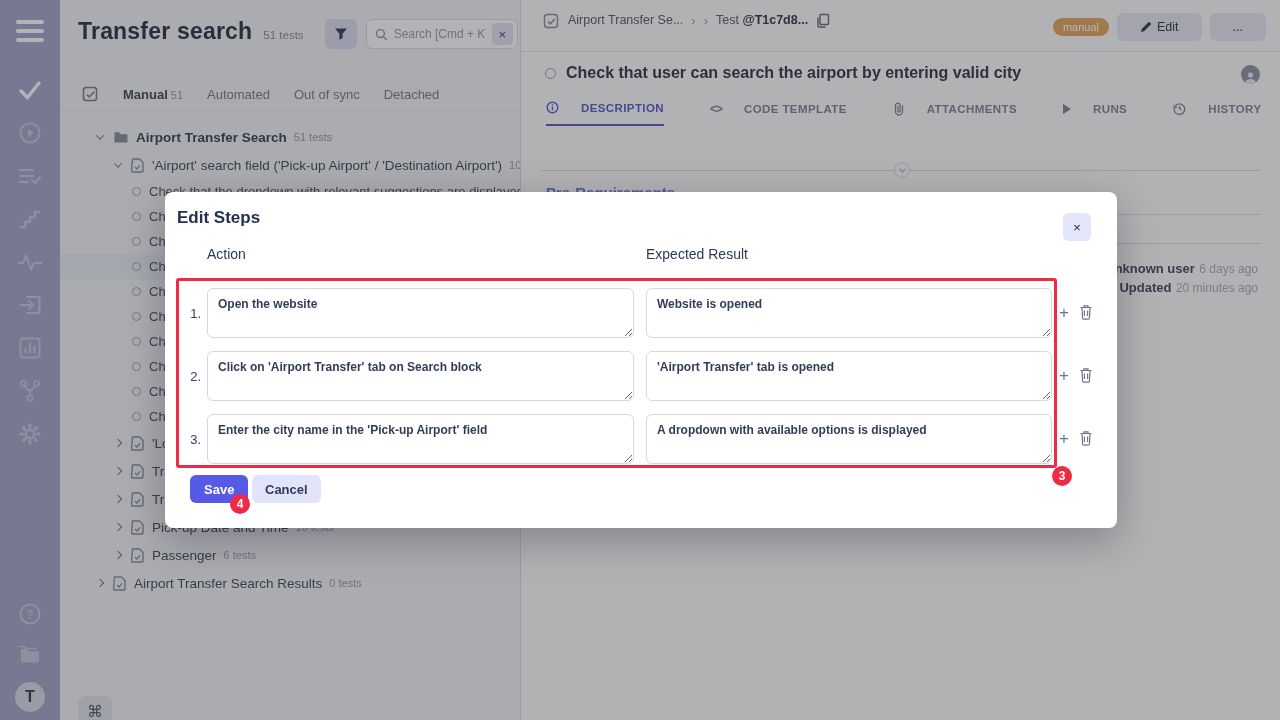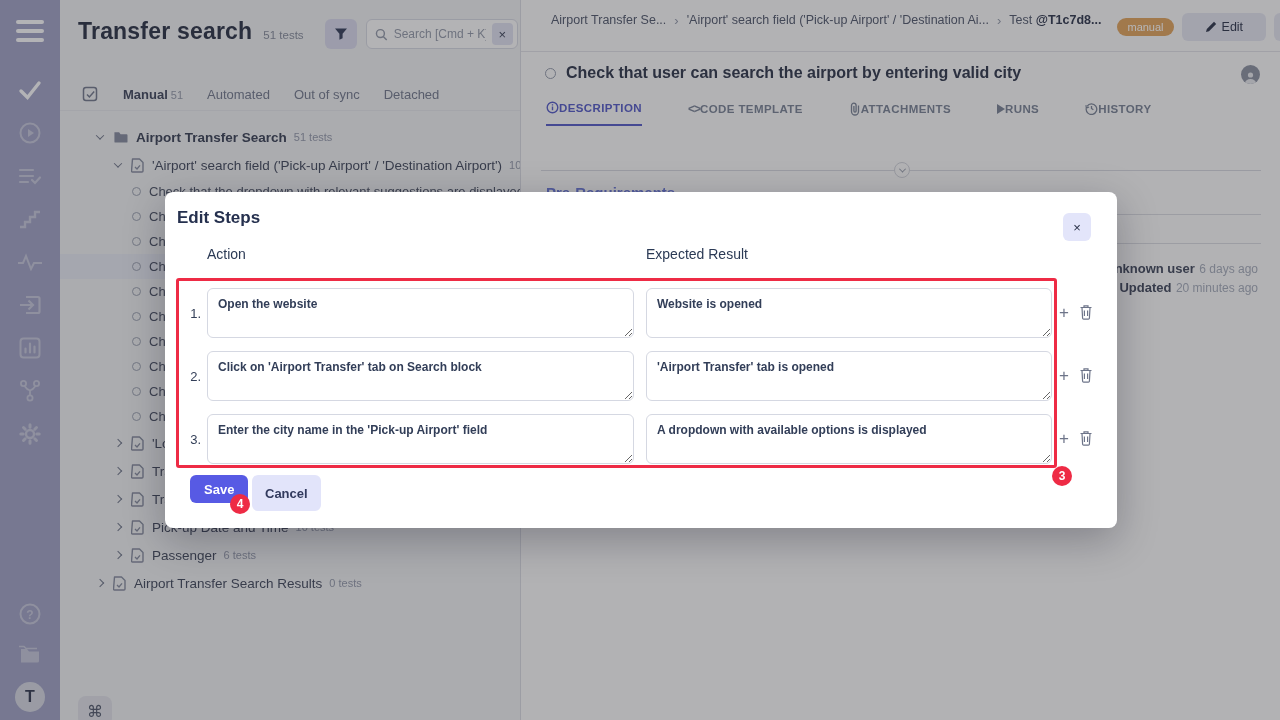--- a/index.html
+++ b/index.html
@@ -57,21 +57,21 @@
   .bc-code { font-weight:bold; color:#3c4359; }
   .bc-right { margin-left:auto; display:flex; align-items:center; gap:8px; }
   .badge { background:#e2a968; color:#fff; font-size:11px; padding:3px 10px; border-radius:10px; }
   .btn-soft { background:#e6e7f3; border:none; border-radius:6px; color:#3a4157; font-size:12.5px; height:28px; padding:0 23px; cursor:pointer; font-family:inherit; display:flex; align-items:center; gap:5px; }
   .bc-line { position:absolute; left:0; top:51px; width:760px; height:1px; background:#e2e3ea; }
   .dt-title-row { position:absolute; left:24px; top:64px; right:48px; display:flex; align-items:center; gap:10px; }
   .dt-circle { width:11px; height:11px; border:1.5px solid #9aa1b1; border-radius:50%; flex:0 0 auto; }
   .dt-title { font-size:16px; font-weight:bold; color:#3b4257; white-space:nowrap; overflow:hidden; }
   .dt-avatar { position:absolute; right:20px; top:65px; width:19px; height:19px; border-radius:50%; background:#9298a8; display:flex; align-items:flex-end; justify-content:center; overflow:hidden; }
   .dt-tabs { position:absolute; left:25px; top:101px; display:flex; gap:46px; }
-  .dt-tab { display:flex; align-items:center; gap:0; font-size:11.5px; font-weight:bold; letter-spacing:.4px; color:#818a9d; padding-bottom:10px; cursor:pointer; white-space:nowrap; }
+  .dt-tab { display:flex; align-items:center; gap:22px; font-size:11.5px; font-weight:bold; letter-spacing:.4px; color:#818a9d; padding-bottom:10px; cursor:pointer; white-space:nowrap; }
   .dt-tab.active { color:#5f65cc; border-bottom:2px solid #5f65cc; }
   .dt-tab .codeglyph { font-size:12px; font-weight:bold; letter-spacing:-1px; }
   .runtri { width:0; height:0; border-left:8px solid #818a9d; border-top:5px solid transparent; border-bottom:5px solid transparent; }
   .pre-req { position:absolute; left:25px; top:144px; font-size:15px; font-weight:bold; color:#7380da;margin-top:40px; }
   .div1 { position:absolute; left:20px; top:170px; width:720px; height:1px; background:#d9dae2; }
   .div-knob { position:absolute; left:373px; top:162px; width:16px; height:16px; background:#fbfbfd; border:1px solid #d4d6de; border-radius:50%; display:flex; align-items:center; justify-content:center; }
   .div-knob i { width:5px; height:5px; border-right:1.4px solid #9aa0b0; border-bottom:1.4px solid #9aa0b0; transform:rotate(45deg) translate(-1px,-1px); display:block; }
   .div2 { position:absolute; left:20px; top:214px; width:720px; height:1px; background:#dcdde4; }
   .div3 { position:absolute; left:20px; top:243px; width:720px; height:1px; background:#dcdde4; }
   .meta { position:absolute; right:22px; top:259px; text-align:right; line-height:17px; }
@@ -89,21 +89,21 @@
   .m-col.a { left:42px; } .m-col.e { left:481px; }
   .m-steps { position:absolute; left:0; top:96px; width:952px; }
   .m-step { position:relative; height:50px; margin-bottom:13px; }
   .m-num { position:absolute; left:18px; top:18px; width:18px; text-align:right; font-size:13px; color:#333f58; }
   .m-ta { position:absolute; height:50px; border:1px solid #d5d8e2; border-radius:6px; padding:8px 10px; font-family:inherit; font-size:12px; font-weight:bold; color:#323e58; line-height:1.25; background:#fff; outline:none; }
   .m-ta.a { left:42px; width:427px; }
   .m-ta.e { left:481px; width:406px; }
   .m-plus { position:absolute; left:888px; top:13px; width:22px; height:22px; border:none; background:none; color:#6d7489; font-size:17px; cursor:pointer; line-height:1; }
   .m-del { position:absolute; left:912px; top:16px; width:18px; height:18px; border:none; background:none; cursor:pointer; padding:0; }
   .m-save { position:absolute; left:25px; top:283px; height:28px; padding:0 14px; border:none; border-radius:6px; background:#575ae4; color:#fff; font-size:13px; font-weight:bold; cursor:pointer; font-family:inherit; }
-  .m-cancel { position:absolute; left:87px; top:283px; height:36px; padding:0 13px; border:none; border-radius:6px; background:#e2e4fa; color:#323a5e; font-size:13px; font-weight:bold; cursor:pointer; font-family:inherit; }
+  .m-cancel { position:absolute; left:87px; top:283px; height:28px; padding:0 13px; border:none; border-radius:6px; background:#e2e4fa; color:#323a5e; font-size:13px; font-weight:bold; cursor:pointer; font-family:inherit; }
 
   
   .anno-rect { position:absolute; left:176px; top:278px; width:881px; height:190px; border:3px solid #ee2b45; border-radius:3px; z-index:30; pointer-events:none; }
   .anno-dot { position:absolute; width:20px; height:20px; border-radius:50%; background:#ee2b45; color:#fff; font-size:12px; font-weight:bold; display:flex; align-items:center; justify-content:center; z-index:31; }
   .anno-3 { left:1052px; top:466px; }
   .anno-4 { left:230px; top:494px; }
 </style>
 </head>
 <body>
 
@@ -362,21 +362,20 @@
 </div>
 
 <div class="detail">
   <div class="bc-row">
     <svg width="17" height="17" viewBox="0 0 17 17">
         <rect x="1.5" y="1.5" width="13" height="13" rx="3" fill="none" stroke="#8d93a6" stroke-width="1.5"></rect>
         <path d="M5 8.5 7.3 10.8l4.6-5" fill="none" stroke="#8d93a6" stroke-width="1.5"></path>
       </svg>
     <span class="bc-seg">Airport Transfer Se...</span>
     <span class="bc-sep">›</span>
-    <span class="bc-seg">'Airport' search field ('Pick-up Airport' / 'Destination Ai...</span>
     <span class="bc-sep">›</span>
     <span class="bc-seg"><span>Test</span> <span class="bc-code">@T1c7d8...</span></span>
     <svg width="14" height="15" viewBox="0 0 14 15">
         <rect x="4" y="1.5" width="8.5" height="10" rx="1" fill="none" stroke="#6a7184" stroke-width="1.4"></rect>
         <path d="M2 4.5v8.5a1 1 0 0 0 1 1h6.5" fill="none" stroke="#6a7184" stroke-width="1.4"></path>
       </svg>
     <span class="bc-right">
       <span class="badge">manual</span>
       <button class="btn-soft">
           <svg width="12" height="12" viewBox="0 0 12 12">

